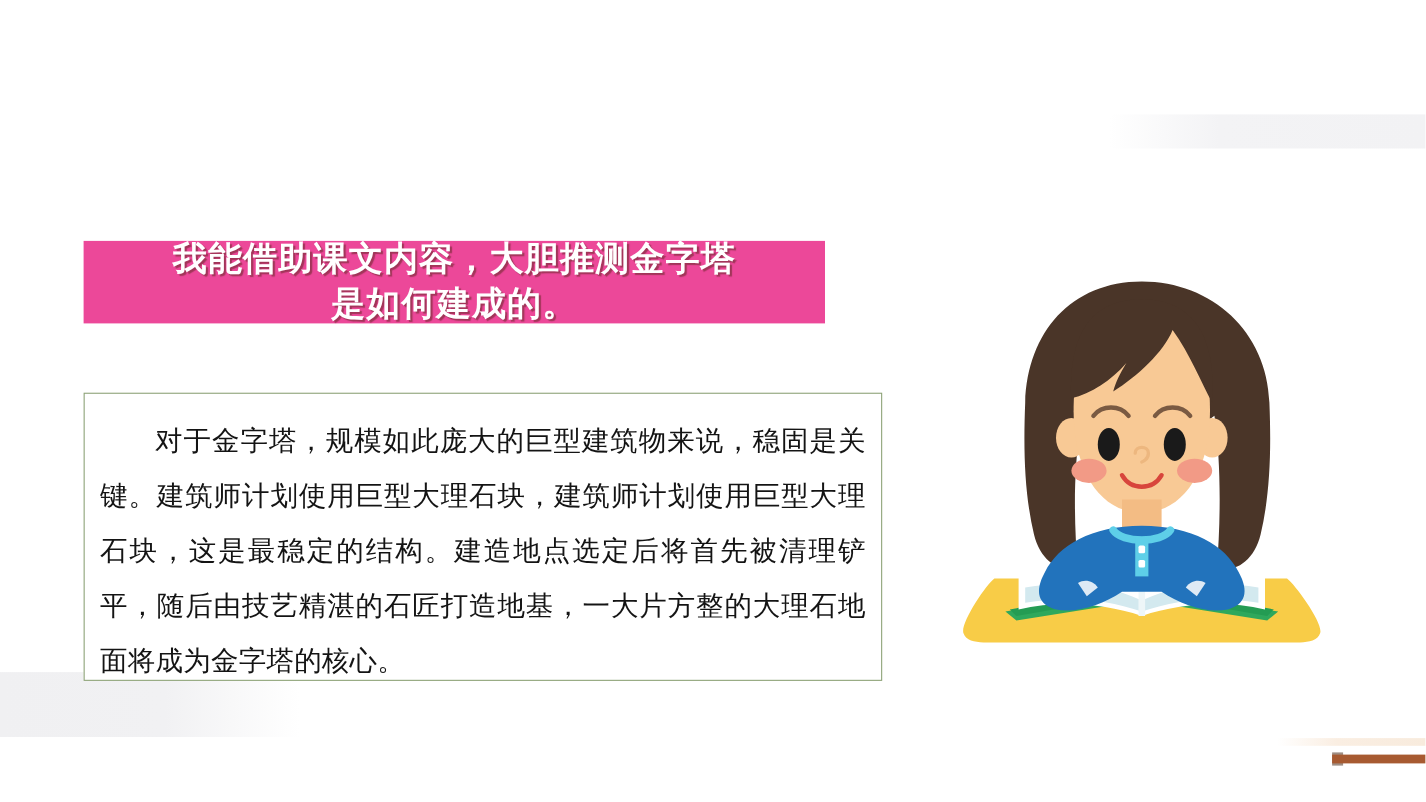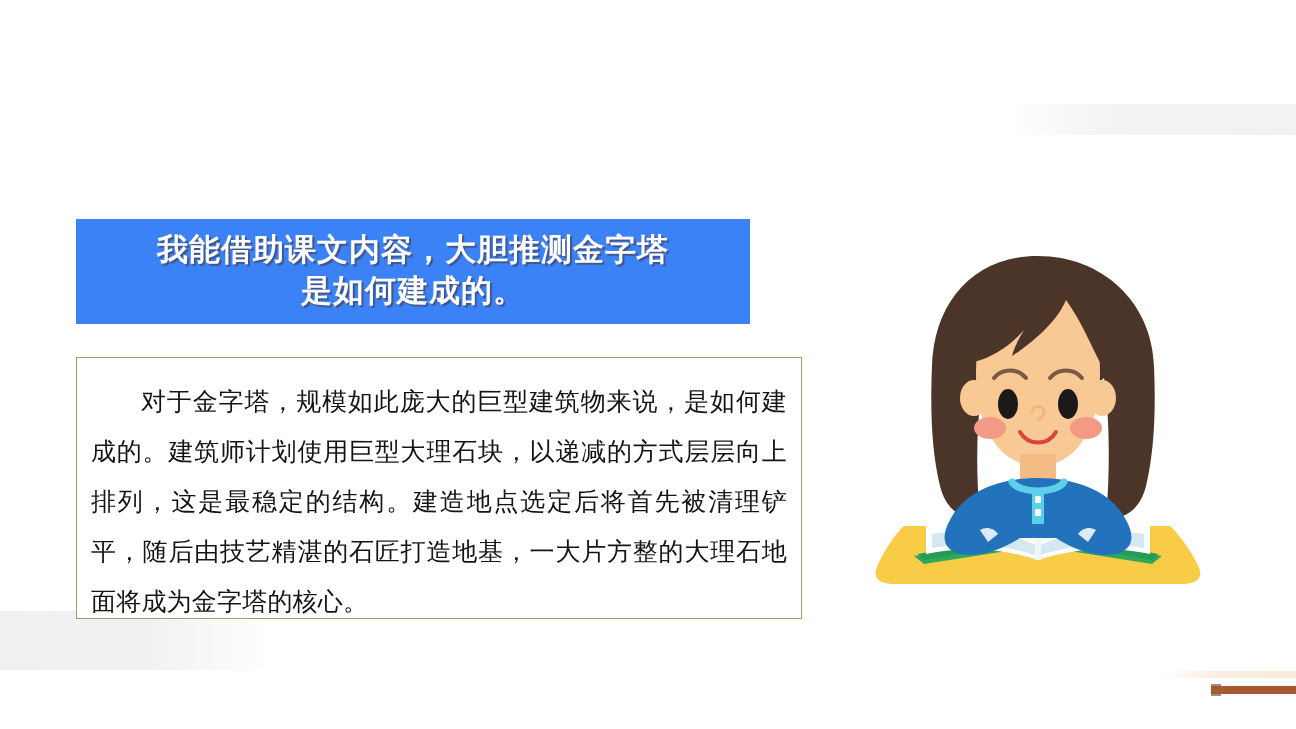--- a/index.html
+++ b/index.html
@@ -107,22 +107,22 @@
     font-weight: 400;
     white-space: nowrap;
   }
 
   
   .banner {
     position: absolute;
     left: 76px;
     top: 219px;
     width: 674px;
-    height: 105px;
-    background: #3b82f6;
+    height: 75px;
+    background: #ec4899;
     display: flex;
     align-items: center;
     justify-content: center;
     padding: 4px 18px 8px 18px;
   }
   .banner-text {
     color: #ffffff;
     font-size: 31px;
     line-height: 41px;
     font-weight: bold;
@@ -174,21 +174,21 @@
   <div class="band-brown-cap"></div>
   <div class="band-brown"></div>
 
 
   <div class="banner">
     <div class="banner-text">我能借助课文内容，大胆推测金字塔
 是如何建成的。</div>
   </div>
 
   <div class="textbox">
-    <p class="textbox-para">对于金字塔，规模如此庞大的巨型建筑物来说，是如何建成的。建筑师计划使用巨型大理石块，以递减的方式层层向上排列，这是最稳定的结构。建造地点选定后将首先被清理铲平，随后由技艺精湛的石匠打造地基，一大片方整的大理石地面将成为金字塔的核心。</p>
+    <p class="textbox-para">对于金字塔，规模如此庞大的巨型建筑物来说，稳固是关键。建筑师计划使用巨型大理石块，建筑师计划使用巨型大理石块，这是最稳定的结构。建造地点选定后将首先被清理铲平，随后由技艺精湛的石匠打造地基，一大片方整的大理石地面将成为金字塔的核心。</p>
   </div>
 
   <div class="illustration">
     <svg viewBox="0 0 372 362" xmlns="http://www.w3.org/2000/svg">
 
       <path d="M24 338 C20 330 44 294 52 288 L318 288 C326 294 352 330 348 338 C346 344 338 346 330 346 L42 346 C34 346 26 344 24 338 Z" fill="#f8cc47"></path>
 
       <path d="M62 318 L186 296 L310 318 L300 326 L186 308 L72 326 Z" fill="#2fa85c"></path>
       <path d="M66 316 L186 294 L306 316 L300 322 L186 302 L72 322 Z" fill="#249c53"></path>
 

